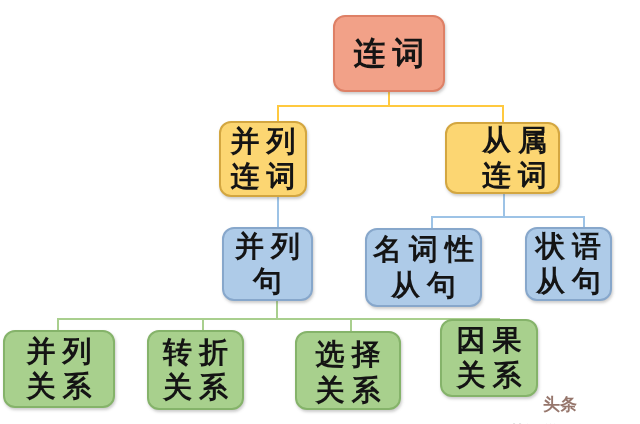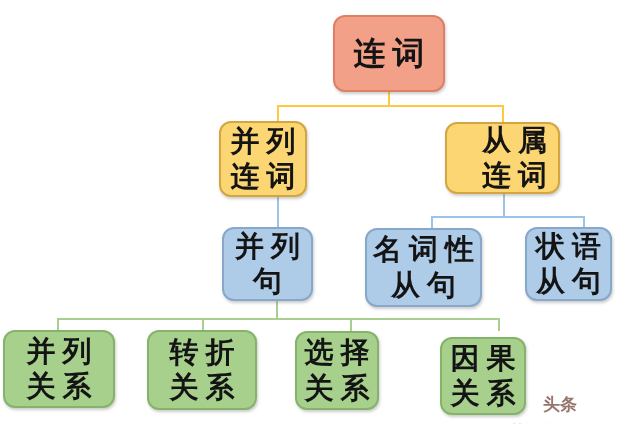--- a/index.html
+++ b/index.html
@@ -76,29 +76,29 @@
   </div>
   <div class="node lvl3" style="left:525px;top:227px;width:87px;height:74px;">
     <span class="ln">状语</span>
     <span class="ln">从句</span>
   </div>
 
   <div class="node lvl4" style="left:3px;top:330px;width:112px;height:78px;">
     <span class="ln">并列</span>
     <span class="ln">关系</span>
   </div>
-  <div class="node lvl4" style="left:147px;top:330px;width:110px;height:80px;">
+  <div class="node lvl4" style="left:147px;top:330px;width:97px;height:80px;">
     <span class="ln">转折</span>
     <span class="ln">关系</span>
   </div>
-  <div class="node lvl4" style="left:295px;top:331px;width:84px;height:79px;">
+  <div class="node lvl4" style="left:295px;top:331px;width:106px;height:79px;justify-content:flex-end;">
     <span class="ln">选择</span>
     <span class="ln">关系</span>
   </div>
-  <div class="node lvl4" style="left:440px;top:337px;width:86px;height:78px;justify-content:center;">
+  <div class="node lvl4" style="left:440px;top:319px;width:98px;height:78px;justify-content:center;">
     <span class="ln">因果</span>
     <span class="ln">关系</span>
   </div>
 
   <div class="watermark">
     <span class="wm-brand">头条</span>
     <span class="wm-handle">@英语学人</span>
   </div>
 
 </div>

